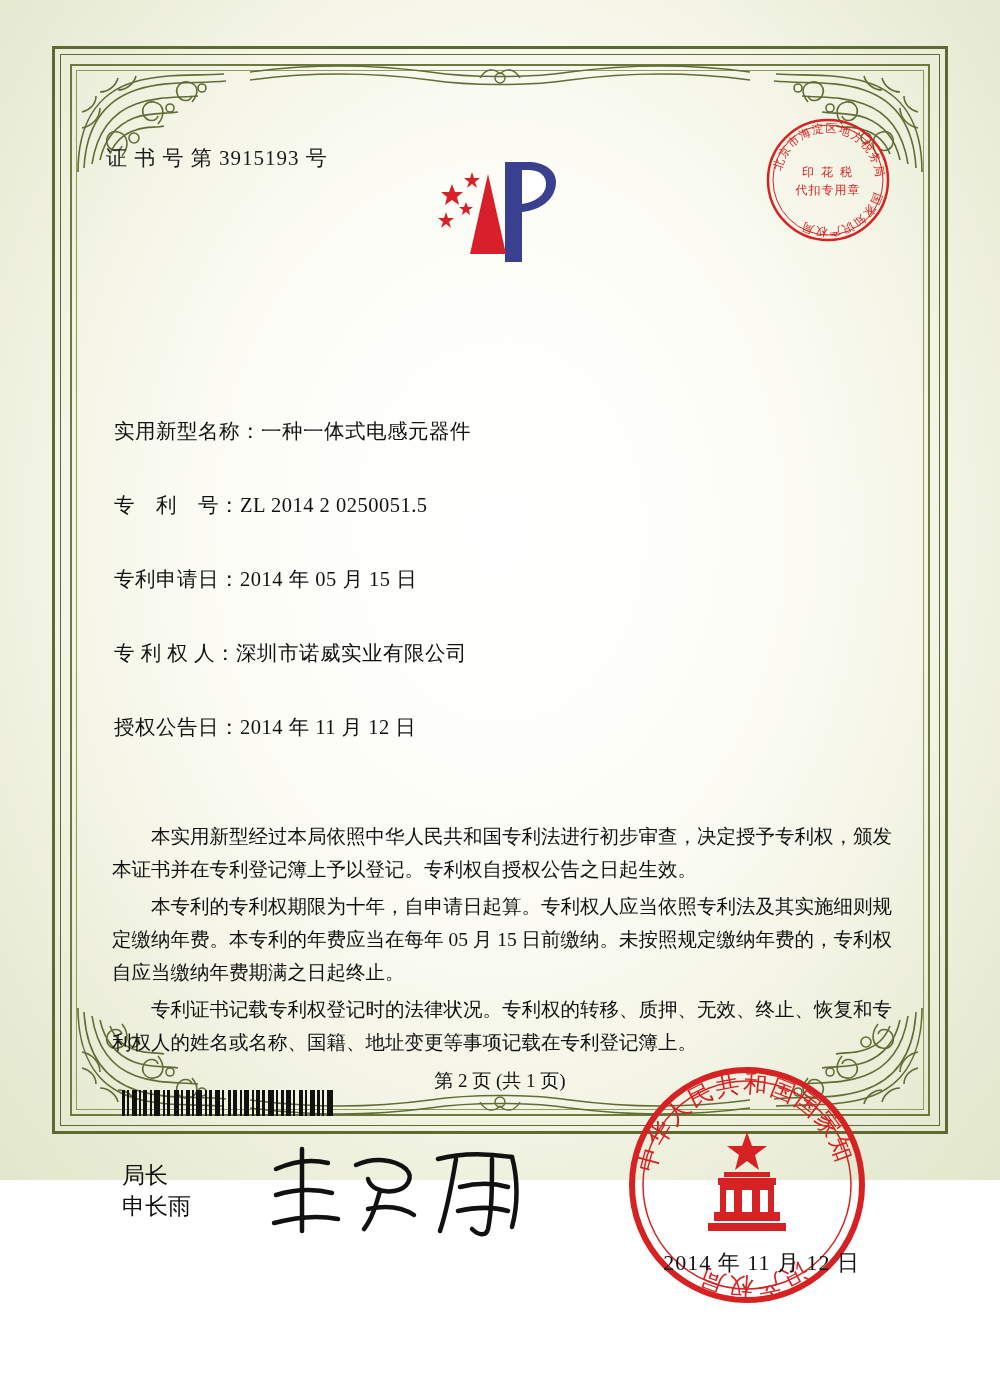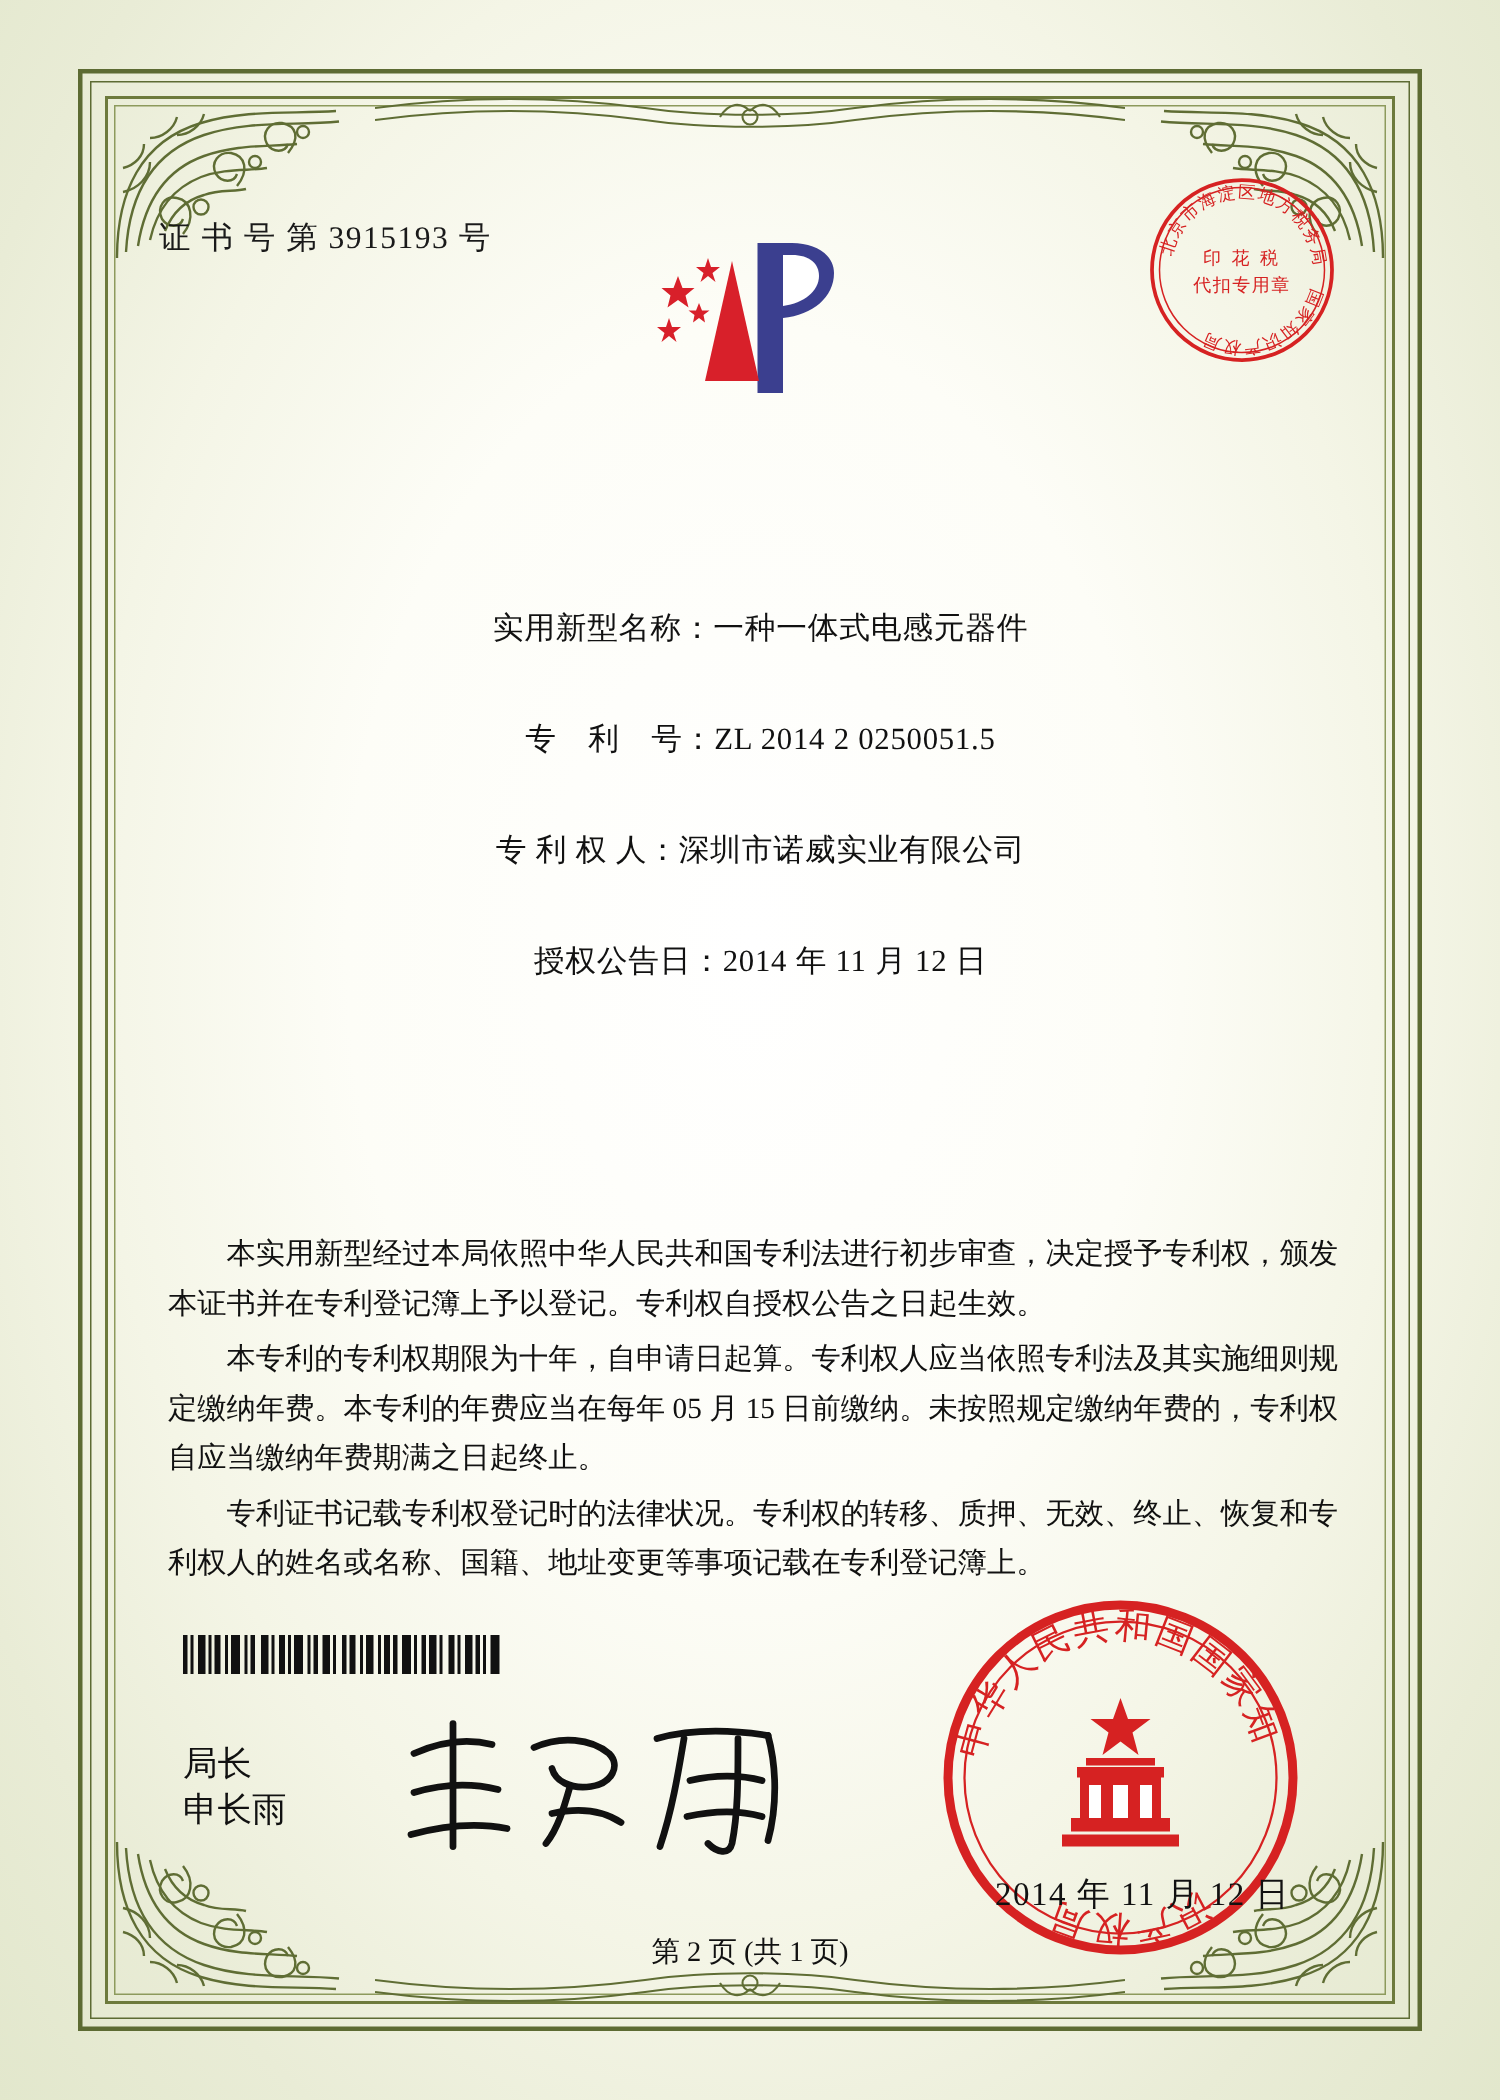--- a/index.html
+++ b/index.html
@@ -10,21 +10,21 @@
     width: 1000px;
     height: 1400px;
     background: #ffffff;
     font-family: "Liberation Serif", serif;
     overflow: hidden;
   }
 
   #certificate {
     position: relative;
     width: 1000px;
-    height: 1400px;
+    height: 1180px;
     background:
       radial-gradient(ellipse at 50% 45%, #ffffff 0%, #fdfdf7 38%, #f4f5e6 62%, #e9ecd6 82%, #e2e7cc 100%);
   }
 
   
   .frame-outer {
     position: absolute;
     left: 52px; top: 46px; right: 52px; bottom: 46px;
     border: 3px solid #5d6b33;
   }
@@ -106,22 +106,22 @@
     text-align: center;
     font-size: 50px;
     font-weight: bold;
     letter-spacing: 6px;
     color: #111;
     font-family: "DejaVu Serif", serif;
   }
 
   .fields {
     position: absolute;
-    top: 304px;
-    left: 14px; right: 0; text-align: center;
+    top: 317px;
+    left: 14px; right: 0;
   }
   .field {
     font-size: 20.5px;
     color: #111;
     margin-bottom: 46px;
     letter-spacing: 0.5px;
     white-space: nowrap;
     font-family: "Liberation Serif", serif;
   }
   .field .lbl { display: inline-block; }
@@ -350,20 +350,23 @@
 
 
     <div class="fields">
       <div class="field">
         <span class="lbl">实用新型名称：</span><span class="val">一种一体式电感元器件</span>
       </div>
       <div class="field">
         <span class="lbl">专　利　号：</span><span class="val spaced2">ZL 2014 2 0250051.5</span>
       </div>
       <div class="field">
+        <span class="lbl">专利申请日：</span><span class="val">2014 年 05 月 15 日</span>
+      </div>
+      <div class="field">
         <span class="lbl">专 利 权 人：</span><span class="val">深圳市诺威实业有限公司</span>
       </div>
       <div class="field">
         <span class="lbl">授权公告日：</span><span class="val">2014 年 11 月 12 日</span>
       </div>
     </div>
 
     <div class="paragraphs">
       <p>本实用新型经过本局依照中华人民共和国专利法进行初步审查，决定授予专利权，颁发本证书并在专利登记簿上予以登记。专利权自授权公告之日起生效。</p>
       <p>本专利的专利权期限为十年，自申请日起算。专利权人应当依照专利法及其实施细则规定缴纳年费。本专利的年费应当在每年 05 月 15 日前缴纳。未按照规定缴纳年费的，专利权自应当缴纳年费期满之日起终止。</p>

